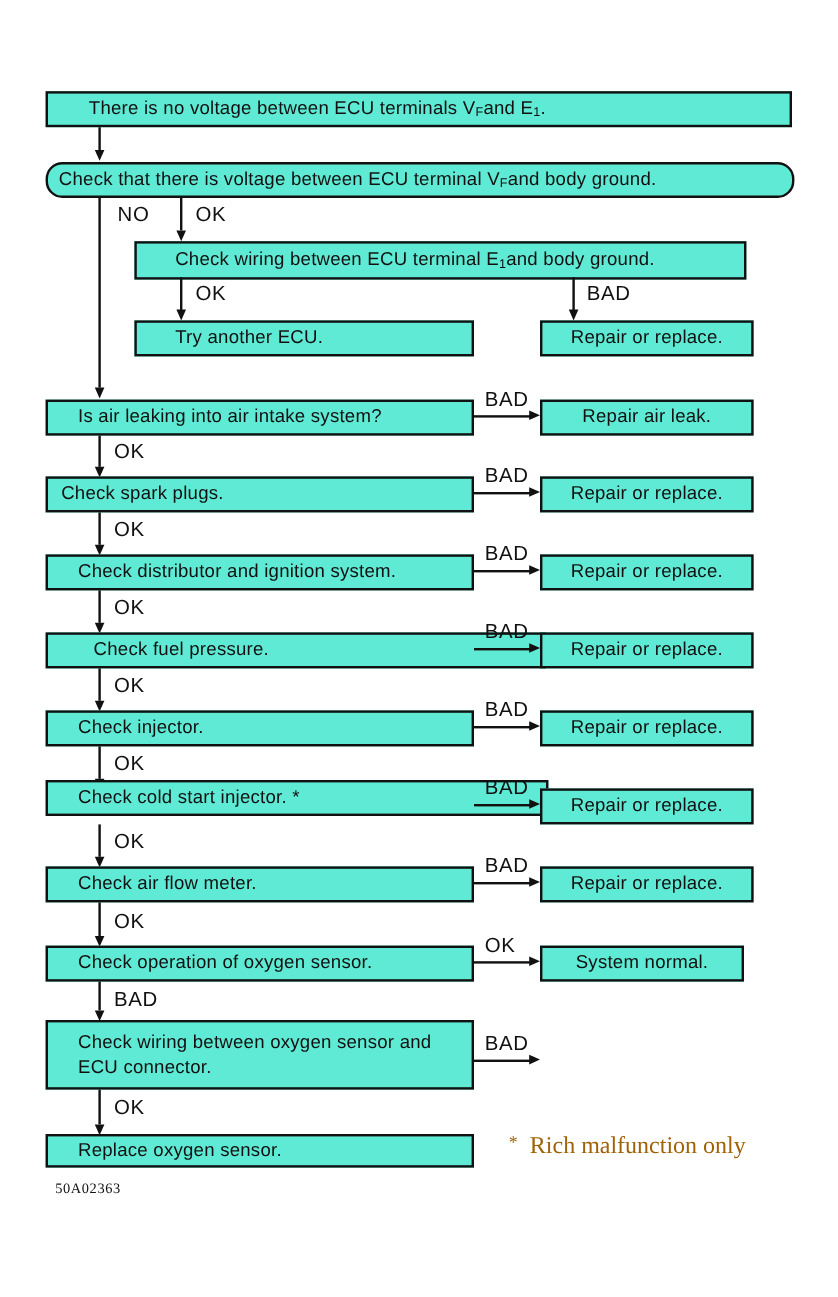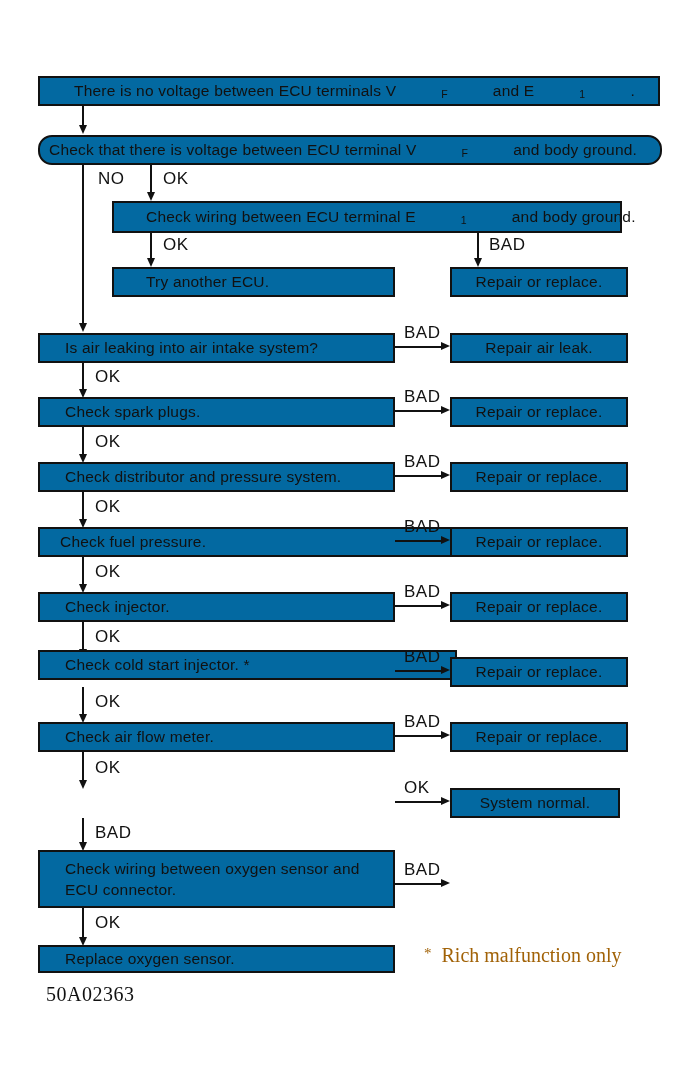--- a/index.html
+++ b/index.html
@@ -1,39 +1,39 @@
 <!DOCTYPE html>
 <html><head>
 <meta charset="utf-8">
 <style>
   html,body{margin:0;padding:0;background:#fff;}
   #page{
     position:relative;width:698px;height:1081px;background:#ffffff;
     font-family:"Liberation Sans",sans-serif;color:#111;overflow:hidden;
   }
   .node{
-    position:absolute;box-sizing:border-box;border:2px solid #111;background:#0369a1;
-    font-size:15.5px;letter-spacing:.2px;display:flex;align-items:center;white-space:nowrap;gap:45px;
+    position:absolute;box-sizing:border-box;border:2px solid #111;background:#5eead4;
+    font-size:15.5px;letter-spacing:.2px;display:flex;align-items:center;white-space:nowrap;
   }
   .node.center{justify-content:center;}
   .sub{font-size:10.5px;position:relative;top:3px;}
   .edge-label{
     position:absolute;font-size:17px;letter-spacing:.5px;color:#111;white-space:nowrap;
   }
   .vline,.hline{position:absolute;background:#111;}
   .vline{width:2px;}
   .hline{height:2px;}
   .ah-down{position:absolute;width:0;height:0;
     border-left:4px solid transparent;border-right:4px solid transparent;border-top:9px solid #111;}
   .ah-right{position:absolute;width:0;height:0;
     border-top:4px solid transparent;border-bottom:4px solid transparent;border-left:9px solid #111;}
   .serif{font-family:"Liberation Serif",serif;}
   .footnote{position:absolute;left:424px;top:944px;font-size:20px;color:#a16207;}
   .footnote .star{font-size:15px;position:relative;top:-4px;margin-right:10px;}
-  .fig-code{position:absolute;left:46px;top:983px;font-size:20px;letter-spacing:.5px;color:#111;}
+  .fig-code{position:absolute;left:46px;top:983px;font-size:12px;letter-spacing:.5px;color:#111;}
   .twoline{white-space:normal;line-height:21px;align-items:center;}
 </style>
 </head>
 <body>
 
 <div id="page">
 
   <div class="node" style="left:38px;top:76px;width:622px;height:30px;padding-left:34px;">
     <span>There is no voltage between ECU terminals V</span>
       <span class="sub">F</span>
@@ -85,47 +85,47 @@
   <div class="hline" style="left:395px;top:346px;width:47px;"></div>
   <div class="ah-right" style="left:441px;top:342px;"></div>
   <div class="edge-label" style="left:404px;top:323px;">BAD</div>
   <div class="node center" style="left:450px;top:333px;width:178px;height:30px;">
     <span>Repair air leak.</span>
     </div>
   <div class="vline" style="left:82px;top:363px;height:26px;"></div>
   <div class="ah-down" style="left:79px;top:389px;"></div>
   <div class="edge-label" style="left:95px;top:367px;">OK</div>
 
-  <div class="node" style="left:38px;top:397px;width:357px;height:30px;padding-left:25px;">
+  <div class="node" style="left:38px;top:397px;width:357px;height:30px;padding-left:11px;">
     <span>Check spark plugs.</span>
     </div>
   <div class="hline" style="left:395px;top:410px;width:47px;"></div>
   <div class="ah-right" style="left:441px;top:406px;"></div>
   <div class="edge-label" style="left:404px;top:387px;">BAD</div>
   <div class="node center" style="left:450px;top:397px;width:178px;height:30px;">
     <span>Repair or replace.</span>
     </div>
   <div class="vline" style="left:82px;top:427px;height:27px;"></div>
   <div class="ah-down" style="left:79px;top:454px;"></div>
   <div class="edge-label" style="left:95px;top:432px;">OK</div>
 
   <div class="node" style="left:38px;top:462px;width:357px;height:30px;padding-left:25px;">
-    <span>Check distributor and pressure system.</span>
+    <span>Check distributor and ignition system.</span>
     </div>
   <div class="hline" style="left:395px;top:475px;width:47px;"></div>
   <div class="ah-right" style="left:441px;top:471px;"></div>
   <div class="edge-label" style="left:404px;top:452px;">BAD</div>
   <div class="node center" style="left:450px;top:462px;width:178px;height:30px;">
     <span>Repair or replace.</span>
     </div>
   <div class="vline" style="left:82px;top:492px;height:27px;"></div>
   <div class="ah-down" style="left:79px;top:519px;"></div>
   <div class="edge-label" style="left:95px;top:497px;">OK</div>
 
-  <div class="node" style="left:38px;top:527px;width:417px;height:30px;padding-left:20px;">
+  <div class="node" style="left:38px;top:527px;width:417px;height:30px;padding-left:38px;">
     <span>Check fuel pressure.</span>
     </div>
   <div class="hline" style="left:395px;top:540px;width:47px;"></div>
   <div class="ah-right" style="left:441px;top:536px;"></div>
   <div class="edge-label" style="left:404px;top:517px;">BAD</div>
   <div class="node center" style="left:450px;top:527px;width:178px;height:30px;">
     <span>Repair or replace.</span>
     </div>
   <div class="vline" style="left:82px;top:557px;height:27px;"></div>
   <div class="ah-down" style="left:79px;top:584px;"></div>
@@ -163,20 +163,23 @@
   <div class="hline" style="left:395px;top:735px;width:47px;"></div>
   <div class="ah-right" style="left:441px;top:731px;"></div>
   <div class="edge-label" style="left:404px;top:712px;">BAD</div>
   <div class="node center" style="left:450px;top:722px;width:178px;height:30px;">
     <span>Repair or replace.</span>
     </div>
   <div class="vline" style="left:82px;top:752px;height:28px;"></div>
   <div class="ah-down" style="left:79px;top:780px;"></div>
   <div class="edge-label" style="left:95px;top:758px;">OK</div>
 
+  <div class="node" style="left:38px;top:788px;width:357px;height:30px;padding-left:25px;">
+    <span>Check operation of oxygen sensor.</span>
+    </div>
   <div class="hline" style="left:395px;top:801px;width:47px;"></div>
   <div class="ah-right" style="left:441px;top:797px;"></div>
   <div class="edge-label" style="left:404px;top:778px;">OK</div>
   <div class="node center" style="left:450px;top:788px;width:170px;height:30px;">
     <span>System normal.</span>
     </div>
 
   <div class="vline" style="left:82px;top:818px;height:24px;"></div>
   <div class="ah-down" style="left:79px;top:842px;"></div>
   <div class="edge-label" style="left:95px;top:823px;">BAD</div>

